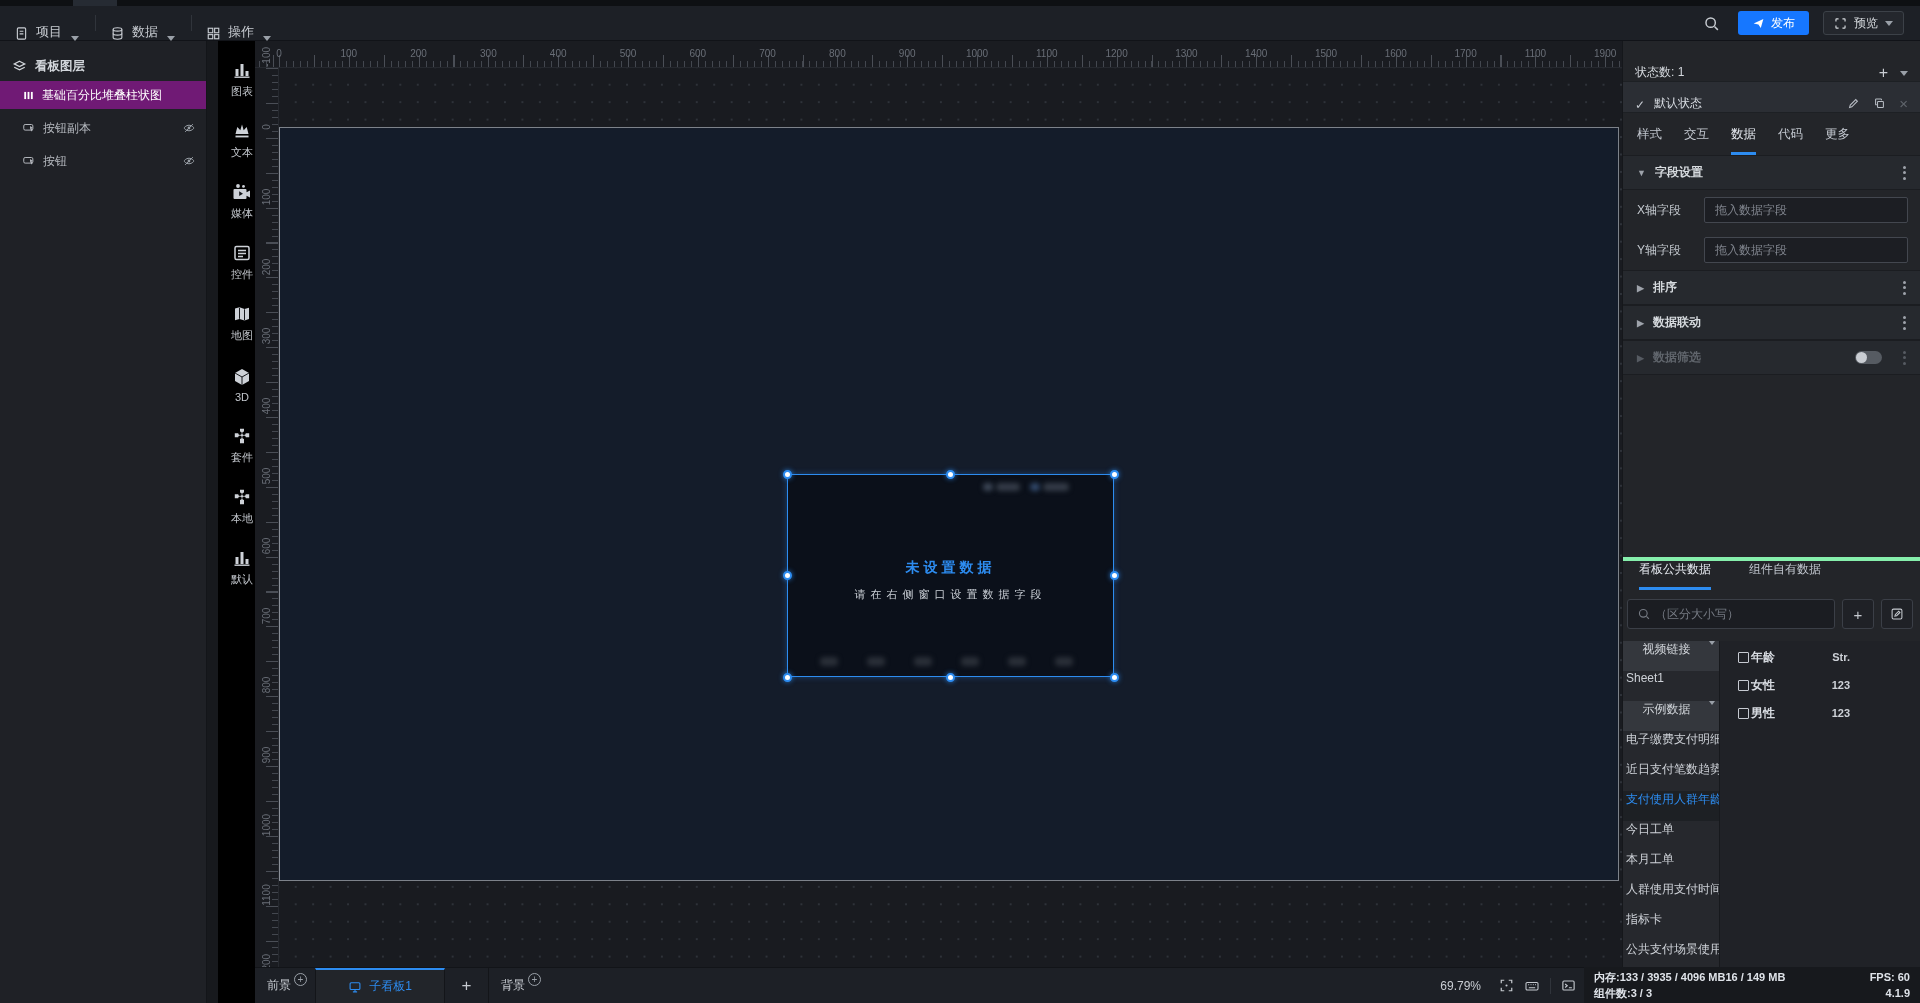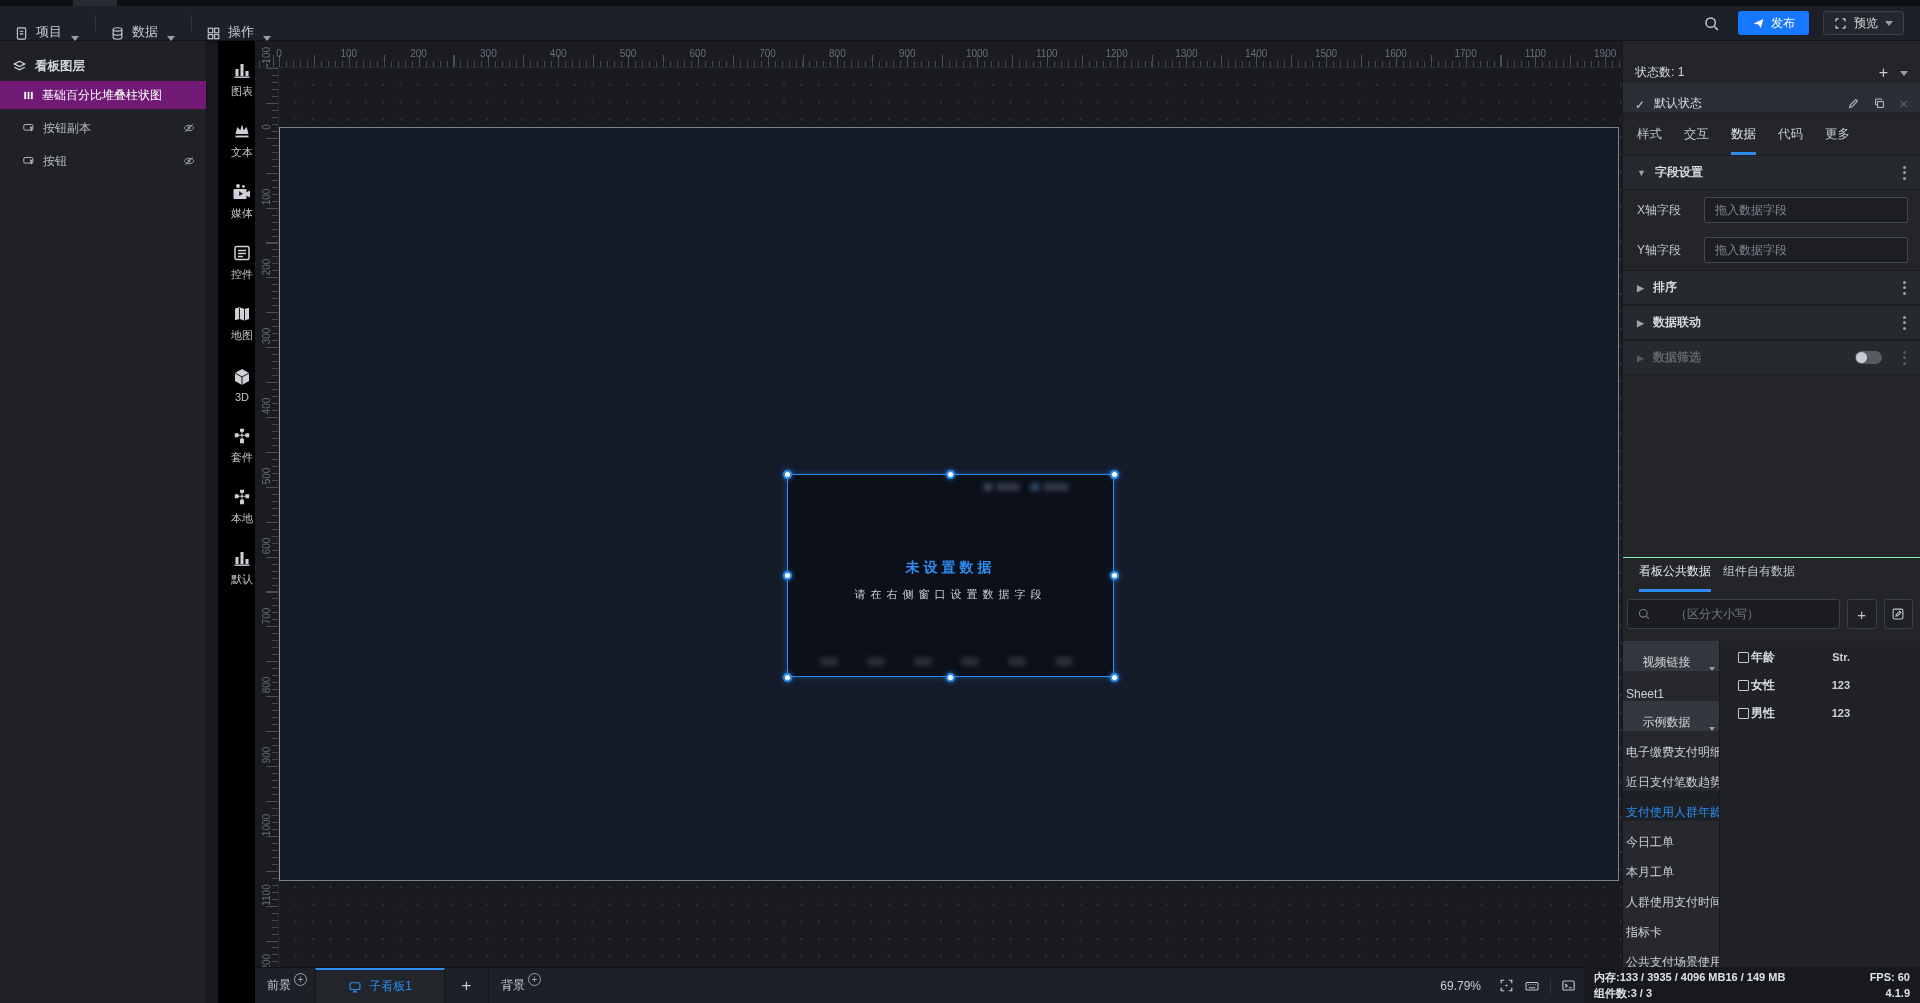--- a/index.html
+++ b/index.html
@@ -73,31 +73,31 @@
 .kebab i{width:3px;height:3px;border-radius:50%;background:#9ea3ab;display:block}
 .field-row{height:40px;display:flex;align-items:center;padding:0 12px 0 14px;color:#c2c7cd}
 .drop-zone{margin-left:auto;width:204px;height:26px;line-height:24px;background:#1c1e23;border:1px solid #43474f;border-radius:2px;color:#80858e;padding:0 10px}
 .sec-hdr.disabled{color:#60656c}
 .sec-hdr.disabled .tri{color:#565b62}
 .toggle{margin-left:auto;width:27px;height:13px;border-radius:7px;background:#565b62;position:relative}
 .toggle .knob{position:absolute;left:1px;top:1px;width:11px;height:11px;border-radius:50%;background:#c9cdd3}
 .toggle + .kebab{margin-left:12px}
 .kebab.dim i{background:#565b62}
 
-#data-tabs{position:absolute;left:0;top:516px;width:100%;height:40px;border-top:1px solid #86efac;display:flex;align-items:center;gap:12px;padding:0 16px;color:#c2c7cf}
+#data-tabs{position:absolute;left:0;top:516px;width:100%;height:40px;border-top:4px solid #86efac;display:flex;align-items:flex-start;gap:38px;padding:0 16px;color:#c2c7cf}
 #data-tabs .dtab{padding-bottom:9px;border-bottom:3px solid transparent}
 #data-tabs .dtab.active{color:#e8ecf2;border-bottom-color:#2d8cf0}
 #search-row{position:absolute;left:0;top:558px;width:100%;display:flex;align-items:center;gap:7px;padding:0 7px 0 4px}
-#search-box{flex:1;height:30px;background:#1b1d22;border:1px solid #3b3f47;border-radius:3px;display:flex;align-items:center;gap:24px;padding:0 9px}
+#search-box{flex:1;height:30px;background:#1b1d22;border:1px solid #3b3f47;border-radius:3px;display:flex;align-items:center;gap:4px;padding:0 9px}
 #search-box input{flex:1;background:transparent;border:none;outline:none;color:#c6cad1;font-size:12px;font-family:inherit}
 #search-box input::placeholder{color:#767b84}
 .sq-btn{width:32px;height:30px;background:#1f2126;border:1px solid #3b3f47;border-radius:3px;display:flex;align-items:center;justify-content:center;color:#c6cad0;font-size:15px}
 #data-area{position:absolute;left:0;top:600px;width:100%;bottom:0;display:flex}
 #ds-col{width:96px;background:#26282d;overflow:hidden}
-.ds-row{height:30px;display:flex;align-items:flex-end;padding:0 3px;color:#cdd1d7;white-space:nowrap;overflow:hidden}
+.ds-row{height:30px;display:flex;align-items:flex-start;padding:0 3px;color:#cdd1d7;white-space:nowrap;overflow:hidden}
 .ds-row.group{background:#34373d;justify-content:center;color:#d2d6db;position:relative;padding-right:12px}
 .ds-row.group .gchev{position:absolute;right:4px;width:0;height:0;border-left:3.5px solid transparent;border-right:3.5px solid transparent;border-top:4.5px solid #9aa0a8}
 .ds-row.sel{background:#1d2024;color:#2d8cf0}
 #fields-col{flex:1;background:#202227;border-left:1px solid #17191d;padding-top:2px}
 .f-row{height:28px;display:flex;align-items:center;padding:0 0 0 18px}
 .f-check{width:11px;height:11px;border:1.5px solid #c6cad1;border-radius:1px}
 .f-name{margin-left:2px;color:#d8dce2;font-weight:bold}
 .f-type{margin-left:auto;margin-right:70px;color:#cdd1d7;font-size:11px;font-weight:bold}
 
 

